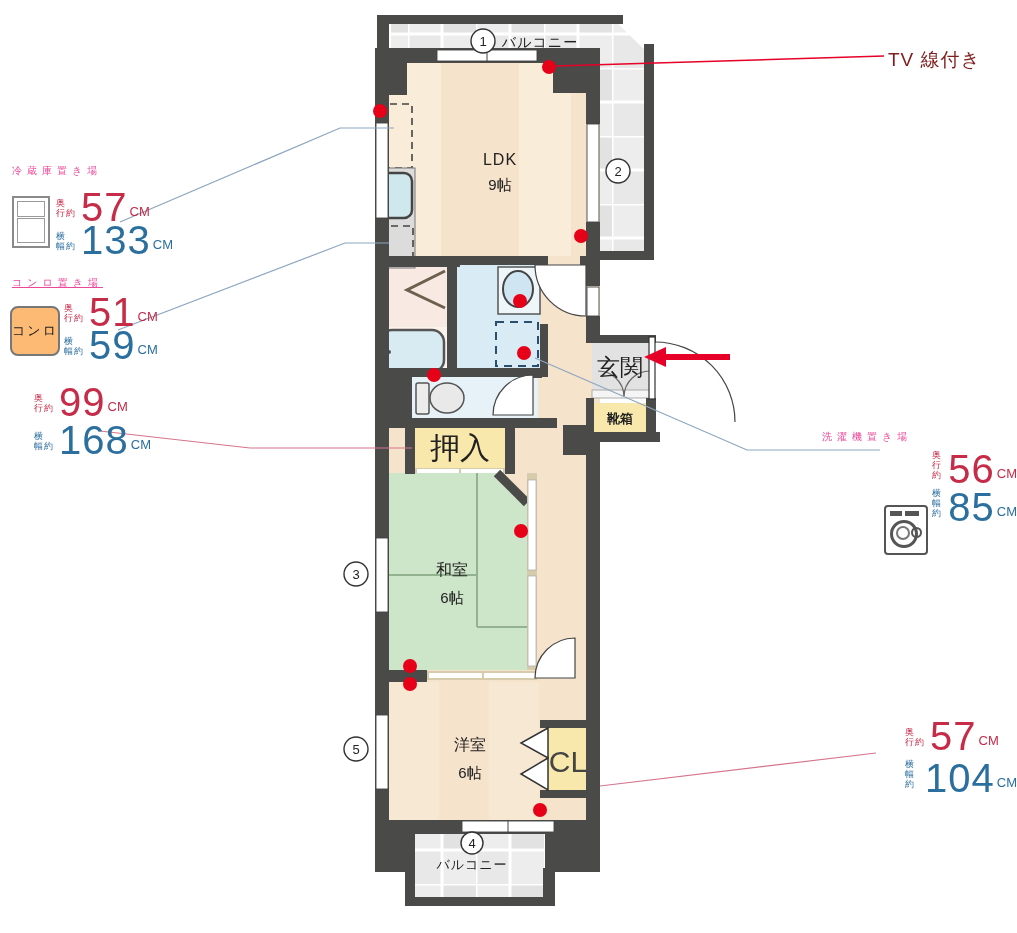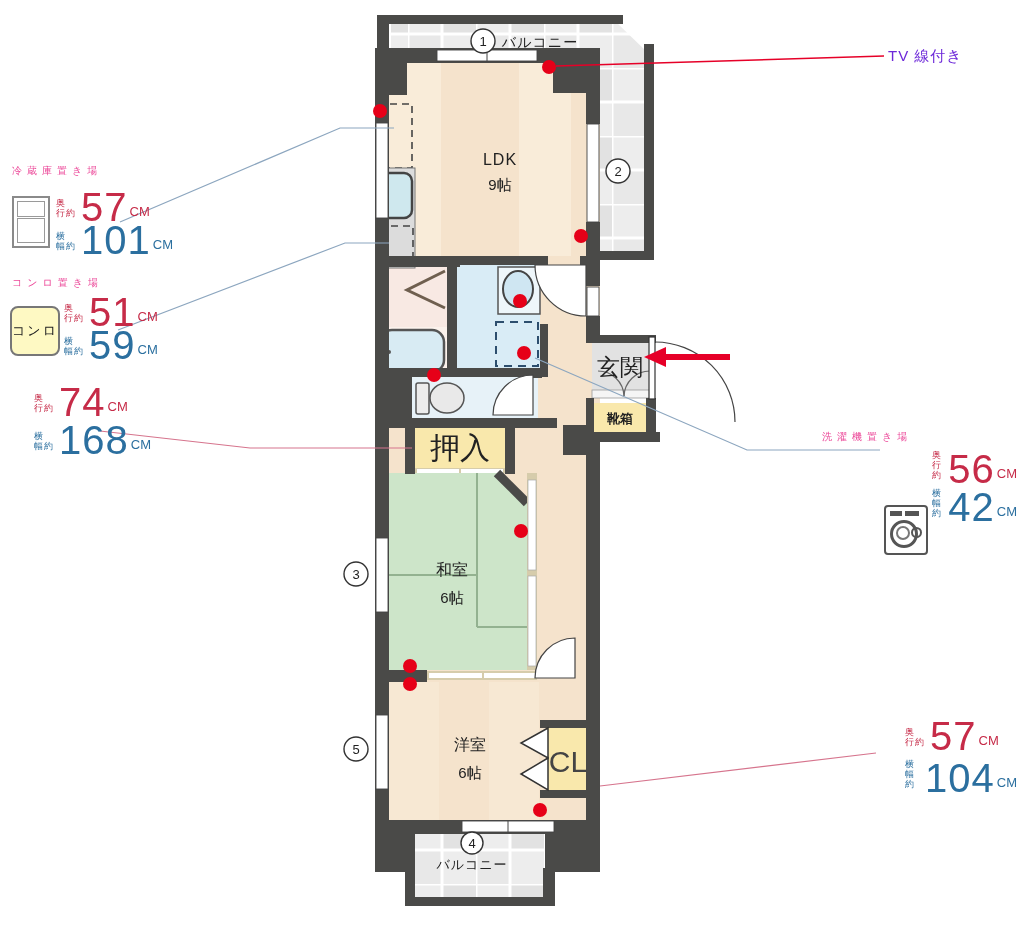--- a/index.html
+++ b/index.html
@@ -4,35 +4,35 @@
 <style>
   html,body{margin:0;padding:0;background:#fff;}
   .stage{
     position:relative;width:1017px;height:933px;background:#fff;overflow:hidden;
     font-family:"Liberation Sans","DejaVu Sans",sans-serif;
   }
   .stage svg{position:absolute;left:0;top:0;}
   svg text{font-family:"Liberation Sans","DejaVu Sans",sans-serif;}
   .anno{position:absolute;}
   .anno-title{font-size:10px;letter-spacing:5px;color:#ec4899;font-weight:500;white-space:nowrap;}
-  .tv-label{font-size:15px;color:#6d28d9;letter-spacing:1px;white-space:nowrap;}
+  .tv-label{font-size:19px;color:#7f1d1d;letter-spacing:1px;white-space:nowrap;}
   .dims{display:flex;flex-direction:column;gap:5px;}
   .dim-row{display:flex;align-items:flex-end;}
   .dim-lbl{display:flex;flex-direction:column;font-size:9px;line-height:10px;letter-spacing:1px;margin-bottom:3px;}
   .dim-num{font-size:40px;line-height:28px;margin-left:5px;letter-spacing:1px;}
   .dim-unit{font-size:13px;margin-left:2px;margin-bottom:2px;letter-spacing:0;}
   .red{color:#c62b48;}
   .blue{color:#2b6f9f;}
   
   .fridge-icon{position:relative;width:34px;height:48px;background:#fff;border:2px solid #8a8a8a;}
   .fridge-icon .fr-top{position:absolute;left:3px;top:3px;right:3px;height:14px;border:1.5px solid #9a9a9a;}
   .fridge-icon .fr-bottom{position:absolute;left:3px;top:20px;right:3px;bottom:3px;border:1.5px solid #9a9a9a;}
   
   .stove-icon{display:flex;align-items:center;justify-content:center;width:46px;height:46px;
-    background:#fef9c3;border:2px solid #777;border-radius:8px;font-size:13px;letter-spacing:2px;color:#222;}
+    background:#fdba74;border:2px solid #777;border-radius:8px;font-size:13px;letter-spacing:2px;color:#222;}
   
   .washer-icon{position:relative;width:40px;height:46px;background:#fff;border:2px solid #555;border-radius:4px;}
   .washer-icon .wm-bar1{position:absolute;left:4px;top:4px;width:12px;height:5px;background:#555;}
   .washer-icon .wm-bar2{position:absolute;left:19px;top:4px;width:14px;height:5px;background:#555;}
   .washer-icon .wm-door{position:absolute;left:4px;top:13px;width:22px;height:22px;border:3px solid #555;border-radius:50%;}
   .washer-icon .wm-door-inner{position:absolute;left:3px;top:3px;width:10px;height:10px;border:2px solid #777;border-radius:50%;}
   .washer-icon .wm-knob{position:absolute;right:4px;top:20px;width:7px;height:7px;border:2px solid #555;border-radius:50%;}
 </style>
 </head>
 <body>
@@ -275,26 +275,26 @@
       <span>行約</span>
     </span>
     <span class="dim-num red">57</span>
     <span class="dim-unit red">CM</span>
   </div>
   <div class="dim-row">
     <span class="dim-lbl blue">
       <span>横</span>
       <span>幅約</span>
     </span>
-    <span class="dim-num blue">101</span>
-    <span class="dim-unit blue">CM</span>
-  </div>
-</div>
-
-<div class="anno anno-title" style="left:12px;top:276px;">
+    <span class="dim-num blue">133</span>
+    <span class="dim-unit blue">CM</span>
+  </div>
+</div>
+
+<div class="anno anno-title" style="left:12px;top:276px;text-decoration:underline;">
   <span>コンロ置き場</span>
 </div>
 <div class="anno stove-icon" style="left:10px;top:306px;">
   <span>コンロ</span>
 </div>
 <div class="anno dims" style="left:64px;top:298px;">
   <div class="dim-row">
     <span class="dim-lbl red">
       <span>奥</span>
       <span>行約</span>
@@ -311,21 +311,21 @@
     <span class="dim-unit blue">CM</span>
   </div>
 </div>
 
 <div class="anno dims" style="left:34px;top:388px;gap:10px;">
   <div class="dim-row">
     <span class="dim-lbl red">
       <span>奥</span>
       <span>行約</span>
     </span>
-    <span class="dim-num red">74</span>
+    <span class="dim-num red">99</span>
     <span class="dim-unit red">CM</span>
   </div>
   <div class="dim-row">
     <span class="dim-lbl blue">
       <span>横</span>
       <span>幅約</span>
     </span>
     <span class="dim-num blue">168</span>
     <span class="dim-unit blue">CM</span>
   </div>
@@ -349,21 +349,21 @@
       <span>行約</span>
     </span>
     <span class="dim-num red">56</span>
     <span class="dim-unit red">CM</span>
   </div>
   <div class="dim-row">
     <span class="dim-lbl blue">
       <span>横</span>
       <span>幅約</span>
     </span>
-    <span class="dim-num blue">42</span>
+    <span class="dim-num blue">85</span>
     <span class="dim-unit blue">CM</span>
   </div>
 </div>
 
 <div class="anno dims" style="left:905px;top:722px;gap:9px;">
   <div class="dim-row">
     <span class="dim-lbl red">
       <span>奥</span>
       <span>行約</span>
     </span>

